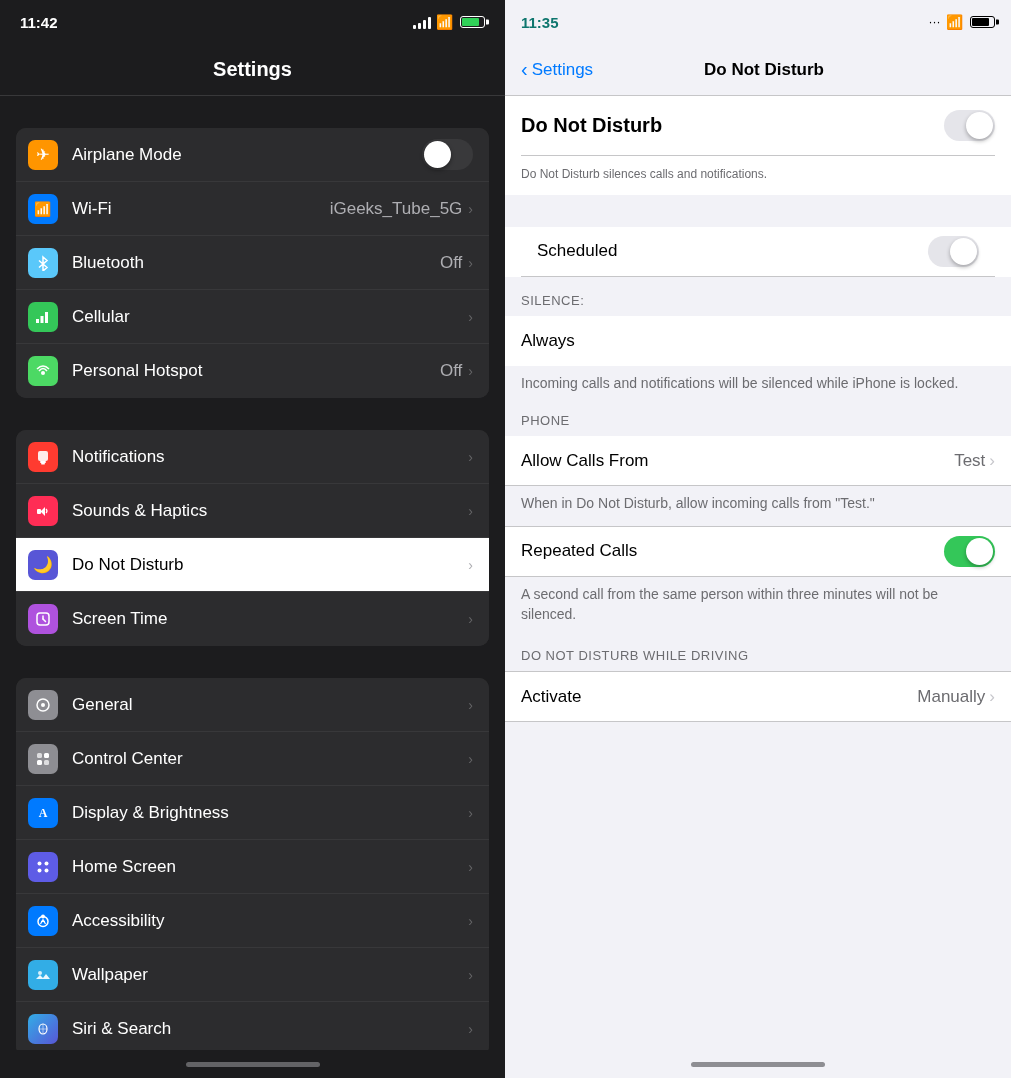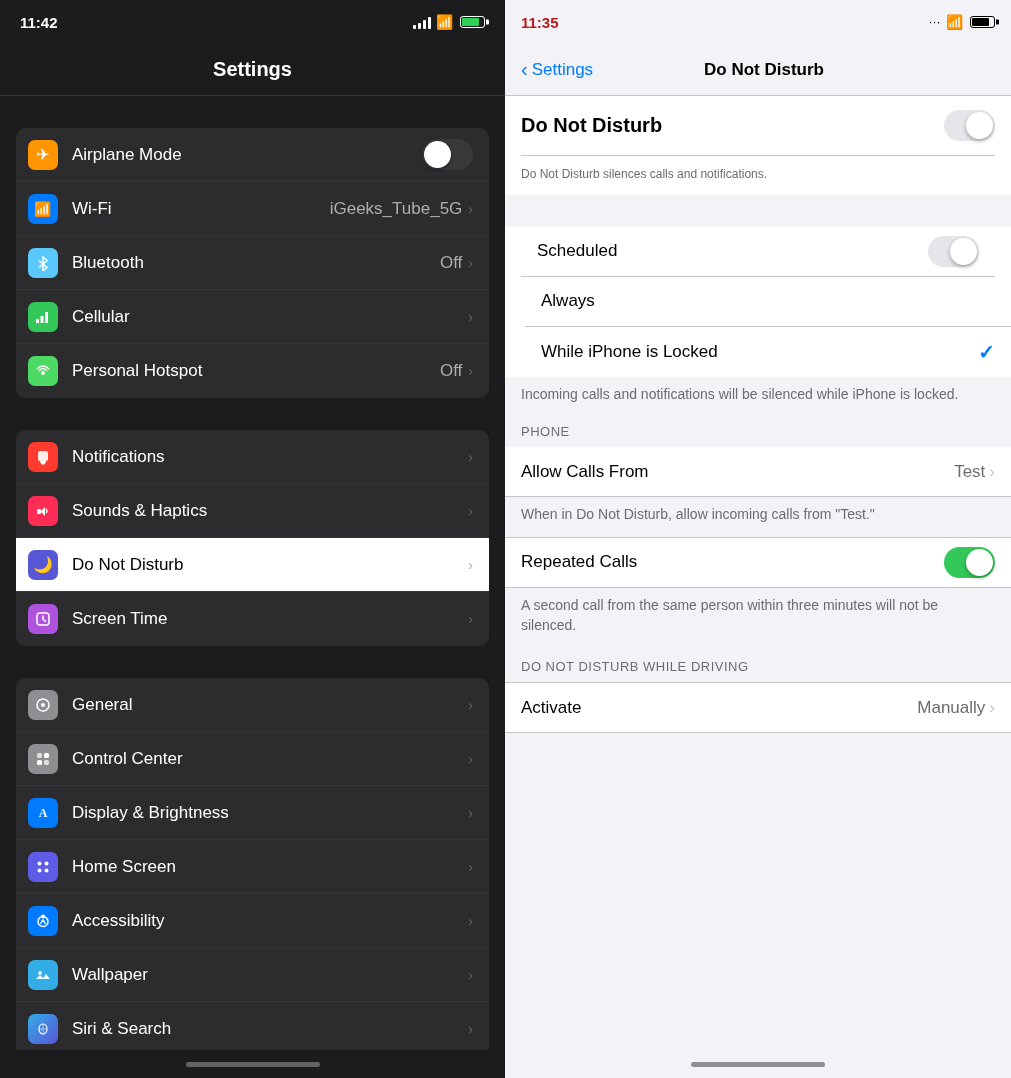--- a/index.html
+++ b/index.html
@@ -717,21 +717,21 @@
 
   <div class="bottom-home-bar-left">
     <div class="home-bar"></div>
   </div>
 
 </div>
 
 <div class="right-panel">
 
   <div class="right-status-bar">
-    <div class="time" style="color:#b91c1c;">11:35</div>
+    <div class="time" style="color:#0f766e;">11:35</div>
     <div class="icons">
       <span style="color:#000;font-size:12px;">···</span>
       <span style="color:#000;font-size:14px;">📶</span>
       <div class="battery-icon-dark">
         <div class="battery-fill-dark"></div>
       </div>
     </div>
   </div>
 
   <div class="right-nav-bar">
@@ -757,30 +757,27 @@
     <div class="gap-section"></div>
     <div class="white-section">
       <div class="value-row">
         <span class="value-label">Scheduled</span>
         <div class="toggle-off-light">
           <div class="knob"></div>
         </div>
       </div>
     </div>
 
-    <div style="background:#fff;margin:0;padding-left:20px;">
+    <div class="section-header">SILENCE:</div>
+    <div style="background:#fff;margin:0;">
 
       <div class="option-row">
         <span class="option-label">Always</span>
       </div>
 
-      <div class="option-row">
-        <span class="option-label">While iPhone is Locked</span>
-        <span class="checkmark">✓</span>
-      </div>
     </div>
     <div class="description-box">Incoming calls and notifications will be silenced while iPhone is locked.</div>
 
     <div class="section-label">PHONE</div>
     <div style="background:#0f172a;">
       <div class="value-row">
         <span class="value-label">Allow Calls From</span>
         <div class="value-right">
           <span>Test</span>
           <span style="color:#c7c7cc;">›</span>

